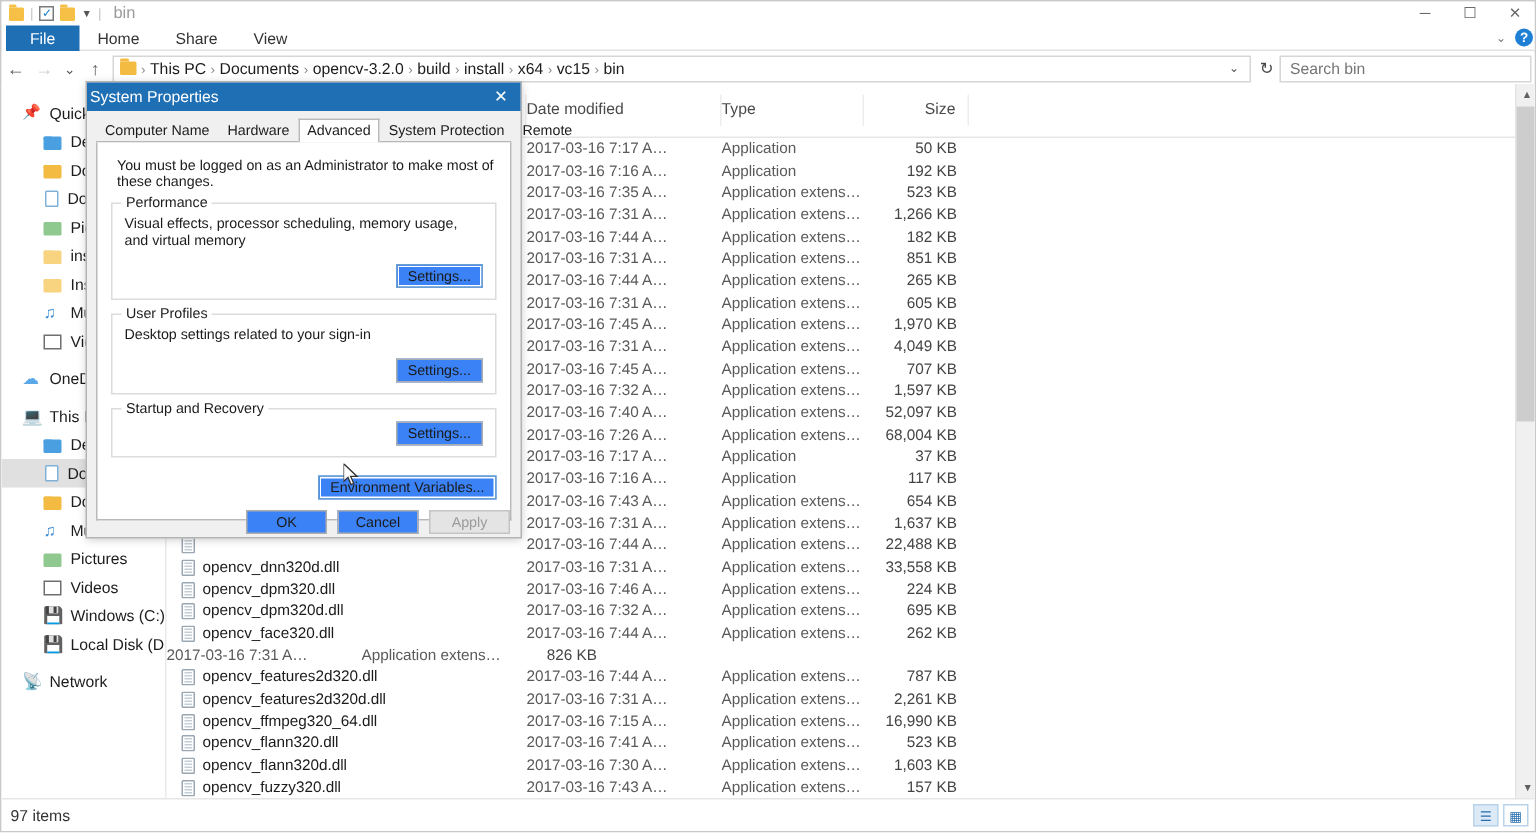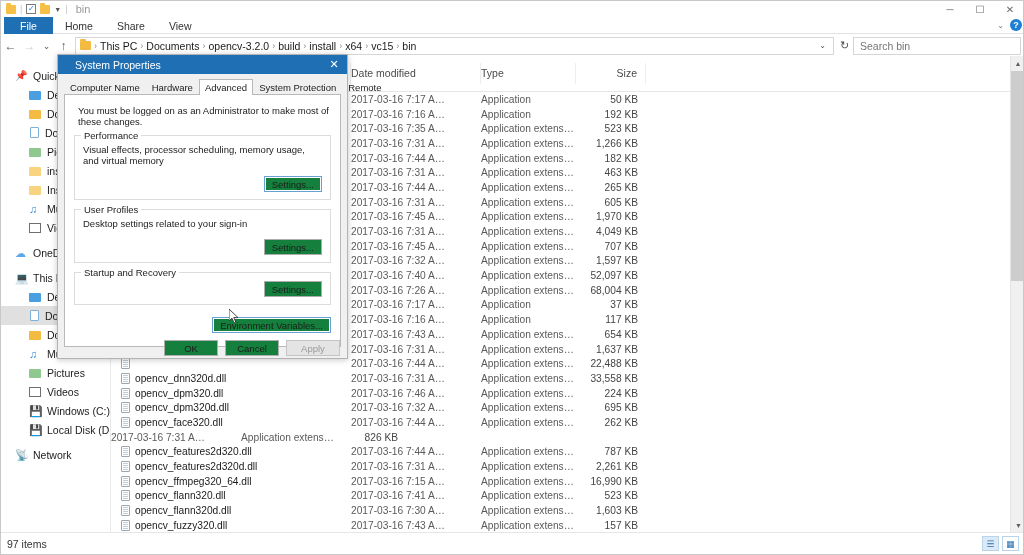--- a/index.html
+++ b/index.html
@@ -210,21 +210,21 @@
   .vbtn.active { background: #dceaf7; }
 
   
   .dialog {
     position: absolute; left: 56px; top: 53px; width: 291px; height: 305px;
     background: #f0f0f0; border: 1px solid #b3b3b3;
     box-shadow: 0 1px 6px rgba(0,0,0,0.22);
   }
   .dlg-title {
     height: 19px; background: #1f6fb5; color: #ffffff;
-    display: flex; align-items: center; padding-left: 17px;
+    display: flex; align-items: center; padding-left: 2px;
     font-size: 10.5px;
     gap: 35px;
   }
   .dlg-close {
     margin-left: auto; width: 26px; height: 19px;
     display: flex; align-items: center; justify-content: center;
     font-size: 11px; color: #ffffff;
   }
   .dlg-body { padding: 5px 6px 0 6px; position: relative; height: 286px; }
   .dlg-tabs {
@@ -249,21 +249,21 @@
     border: 1px solid #dcdcdc; margin: 0 0 9px 0; padding: 8px 8px 7px 8px;
     position: relative;
   }
   .gbox > .gtitle {
     position: absolute; top: -6px; left: 6px; background: #ffffff;
     font-size: 9.5px; color: #1b1b1b; padding: 0 3px;
   }
   .gbox .gtext { font-size: 9.5px; color: #1b1b1b; margin-bottom: 10px; }
   .btnrow { display: flex; justify-content: flex-end; }
   .wbtn {
-    min-width: 50px; height: 16px; background: #15803d; border: 1px solid #adadad;
+    min-width: 50px; height: 16px; background: #3b82f6; border: 1px solid #adadad;
     font-size: 9.5px; color: #1b1b1b; display: flex; align-items: center;
     justify-content: center; padding: 0 7px;
   }
   .wbtn.focus { border: 1px solid #6a9fd4; box-shadow: inset 0 0 0 1px #ffffff; }
   .wbtn.disabled { color: #9a9a9a; background: #e4e4e4; border-color: #c4c4c4; }
   .ev-row { display: flex; justify-content: flex-end; margin-top: 12px; position: relative; }
   .wbtn.ev { min-width: 96px; }
   .cursor-arrow {
     position: absolute; left: 228px; top: 308px; width: 10px; height: 15px;
     pointer-events: none;
@@ -477,21 +477,21 @@
             <div class="col-type">Application extens…</div>
             <div class="col-size">182 KB</div>
           </div>
           <div class="row">
             <div class="col-name">
               <span class="file-ico"></span>
               <span></span>
             </div>
             <div class="col-date">2017-03-16 7:31 A…</div>
             <div class="col-type">Application extens…</div>
-            <div class="col-size">463 KB</div>
+            <div class="col-size">851 KB</div>
           </div>
           <div class="row">
             <div class="col-name">
               <span class="file-ico"></span>
               <span></span>
             </div>
             <div class="col-date">2017-03-16 7:44 A…</div>
             <div class="col-type">Application extens…</div>
             <div class="col-size">265 KB</div>
           </div>

